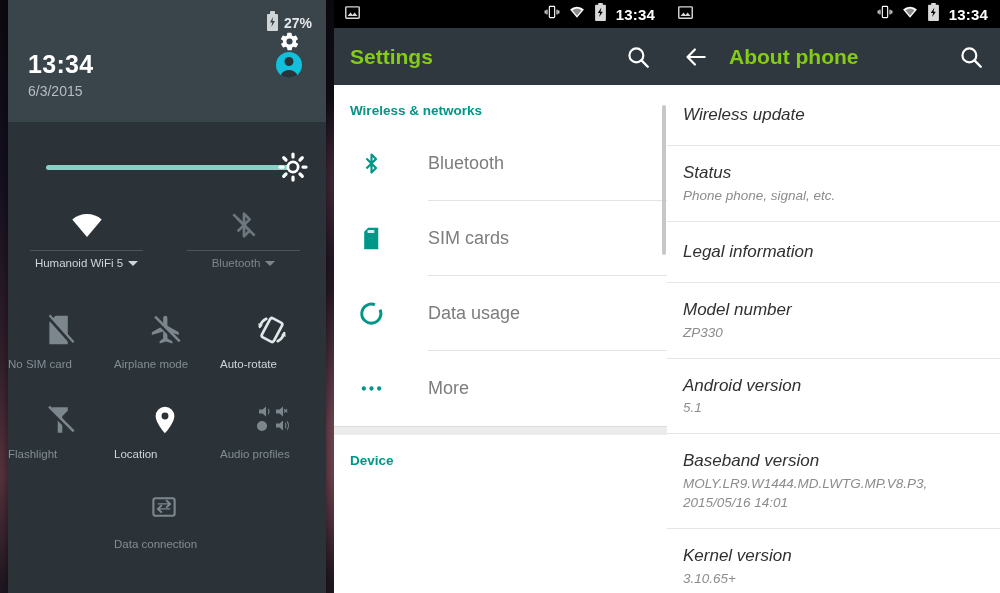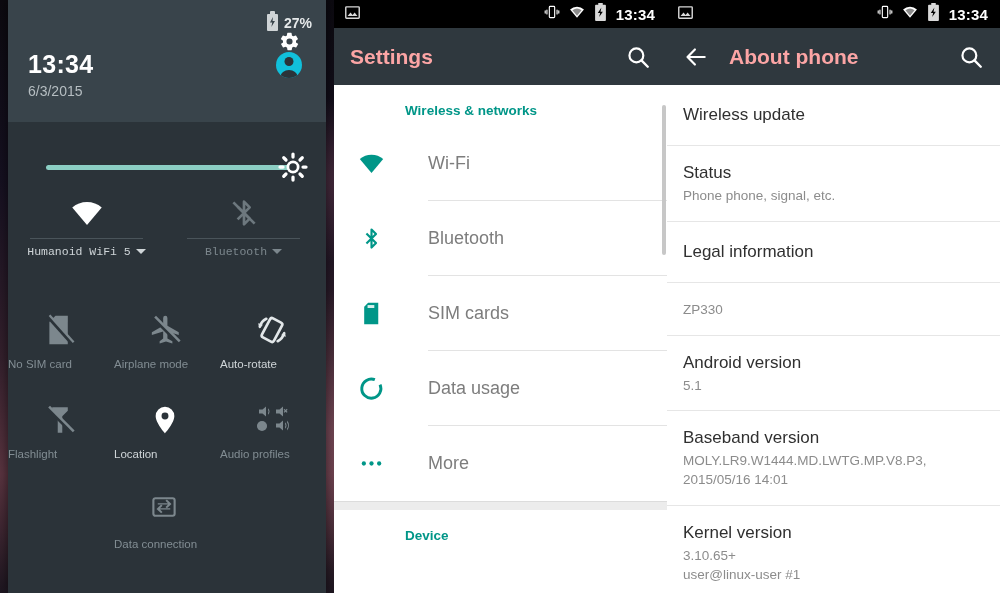--- a/index.html
+++ b/index.html
@@ -45,21 +45,21 @@
 
   .qs-time{ position:absolute; left:20px; top:50px; color:#fff; font-size:25px; font-weight:700; letter-spacing:.3px; }
   .qs-date{ position:absolute; left:20px; top:83px; color:#b6bec2; font-size:14px; }
 
   .qs-body{ position:absolute; left:0; top:122px; width:318px; bottom:0; background:#2b3339; }
 
   .brightness-row{ position:absolute; left:0; top:22px; width:318px; height:50px; }
   .bright-track{ position:absolute; left:38px; top:21px; width:248px; height:5px; background:#8ccfc4; border-radius:3px; }
   .bright-thumb{ position:absolute; left:270px; top:8px; width:30px; height:30px; }
 
-  .tile-2{ position:absolute; top:68px; left:0; width:314px; height:86px; display:flex;font-family:Liberation Mono, monospace; }
+  .tile-2{ position:absolute; top:80px; left:0; width:314px; height:86px; display:flex; }
   .tile-half{ position:relative; width:159px; height:86px; }
   .tile-half .ticon{ position:absolute; left:50%; top:6px; transform:translateX(-50%); width:40px; height:34px; }
   .tile-half .trule{ position:absolute; left:22px; right:22px; top:48px; height:1px; background:#4a545a; }
   .tile-half .tlabel{
     position:absolute; left:0; right:0; top:55px; text-align:center;
     color:#cfd5d8; font-size:11.5px; display:flex; align-items:center; justify-content:center; gap:5px;
   }
   .tile-half.off .tlabel{ color:#7c878d; }
   .caret{ width:0;height:0;border-left:5px solid transparent;border-right:5px solid transparent;border-top:5px solid #cfd5d8; display:inline-block; }
   .tile-half.off .caret{ border-top-color:#7c878d; }
@@ -75,37 +75,37 @@
   
   .phone{ position:relative; width:333px; height:593px; background:#fff; overflow:hidden; }
   .statusbar{
     position:relative; height:28px; background:#000; display:flex; align-items:center;
     padding:0 12px 0 10px; color:#fff;
   }
   .sb-left{ display:flex; align-items:center; gap:6px; }
   .sb-right{ margin-left:auto; display:flex; align-items:center; gap:9px; }
   .sb-time{ font-size:15px; font-weight:700; letter-spacing:.2px; }
   .actionbar{
-    height:57px; background:#2f383e; display:flex; align-items:center; padding:0 16px; color:#fca5a5;
+    height:57px; background:#2f383e; display:flex; align-items:center; padding:0 16px; color:#84cc16;
   }
   .ab-title{ font-size:21px; font-weight:700; }
   .ab-spacer{ flex:1; }
   .search-icon{ width:26px; height:26px; }
   .back-icon{ width:26px; height:26px; margin-right:20px; }
 
   .content{ position:relative; height:508px; background:#fff; overflow:hidden; }
-  .section-head{ padding:18px 22px 8px 32px; color:#009688; font-size:13.5px; font-weight:700;margin-left:39px; }
+  .section-head{ padding:18px 22px 8px 16px; color:#009688; font-size:13.5px; font-weight:700; }
   .srow{ position:relative; display:flex; align-items:center; height:75px; padding-left:22px; }
   .srow .sicon{ width:30px; height:30px; flex:0 0 30px; display:flex; align-items:center; justify-content:center; }
   .srow .slabel{ margin-left:42px; font-size:18px; color:#7d7d7d; }
   .srow .sdiv{ position:absolute; left:94px; right:0; bottom:0; height:1px; background:#e3e3e3; }
   .gap-bar{ height:9px; background:#ececec; border-top:1px solid #dcdcdc; }
 
   
-  .arow{ position:relative; padding:16px 22px 16px 16px; }
+  .arow{ position:relative; padding:16px 22px 16px 16px;font-style:italic; }
   .arow .atitle{ font-size:17px; color:#303030; line-height:1.35; }
   .arow .asub{ font-size:13.5px; color:#8c8c8c; line-height:1.4; margin-top:2px; white-space:pre-line; }
   .arow .adiv{ position:absolute; left:0; right:0; bottom:0; height:1px; background:#e6e6e6; }
 
   .vscroll{ position:absolute; right:1px; width:4px; background:#c7c7c7; border-radius:2px; }
 </style>
 </head>
 <body>
 
 <div class="screen">
@@ -332,29 +332,20 @@
         <svg viewBox="0 0 24 24" width="26" height="26">
             <circle cx="10.5" cy="10.5" r="6.4" fill="none" stroke="#fff" stroke-width="2"></circle>
             <line x1="15.2" y1="15.2" x2="21" y2="21" stroke="#fff" stroke-width="2.2" stroke-linecap="round"></line>
           </svg>
       </span>
     </div>
 
     <div class="content">
       <div class="section-head">Wireless &amp; networks</div>
 
-      <div class="srow">
-        <span class="sicon">
-          <svg viewBox="0 0 24 24" width="27" height="27">
-              <path fill="#009688" d="M12 20.5 1.6 8.1A15.8 15.8 0 0 1 22.4 8.1z"></path>
-            </svg>
-        </span>
-        <span class="slabel">Wi-Fi</span>
-        <span class="sdiv"></span>
-      </div>
 
       <div class="srow">
         <span class="sicon">
           <svg viewBox="0 0 24 24" width="27" height="27">
               <g stroke="#009688" stroke-width="1.9" fill="none" stroke-linejoin="round">
                 <path d="M7.5 7.5 16 16l-4 4V4l4 4-8.5 8.5"></path>
               </g>
             </svg>
         </span>
         <span class="slabel">Bluetooth</span>
@@ -474,20 +465,21 @@
         <div class="asub">Phone phone, signal, etc.</div>
         <span class="adiv"></span>
       </div>
 
       <div class="arow" style="padding-top:19px;padding-bottom:19px;">
         <div class="atitle">Legal information</div>
         <span class="adiv"></span>
       </div>
 
       <div class="arow">
+        <div class="atitle">Model number</div>
         <div class="asub">ZP330</div>
         <span class="adiv"></span>
       </div>
 
       <div class="arow">
         <div class="atitle">Android version</div>
         <div class="asub">5.1</div>
         <span class="adiv"></span>
       </div>
 

